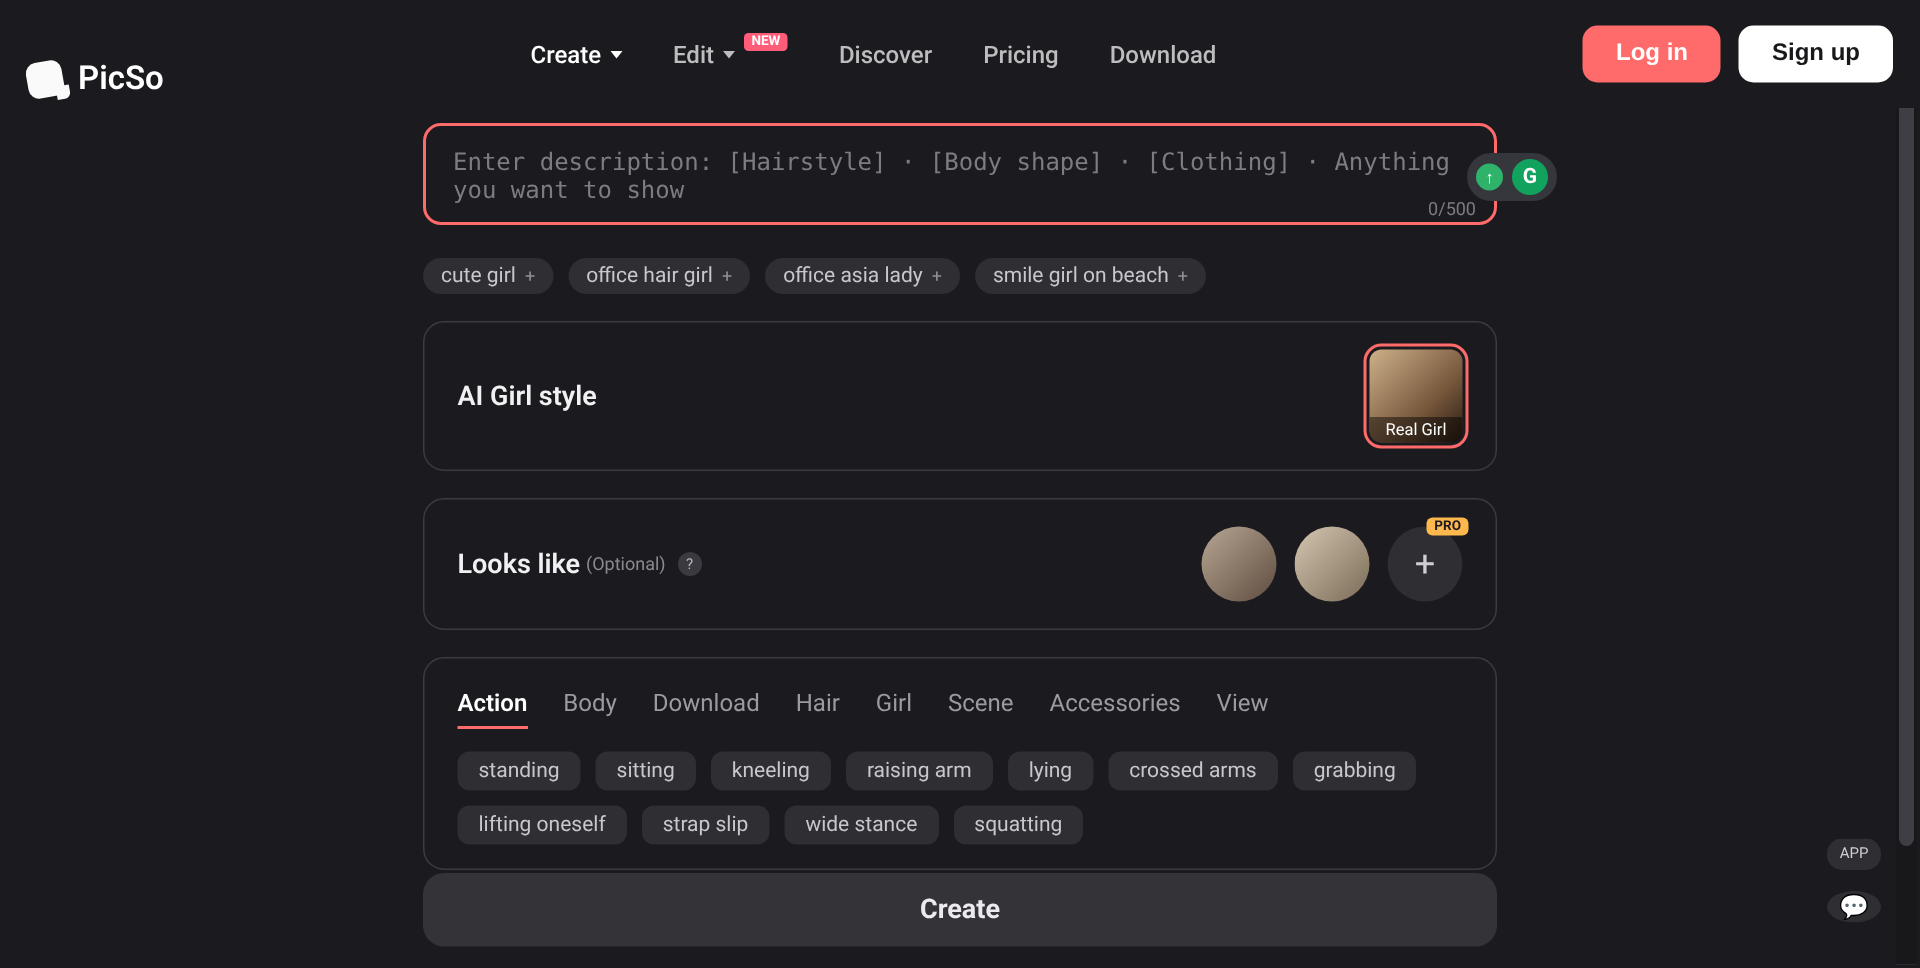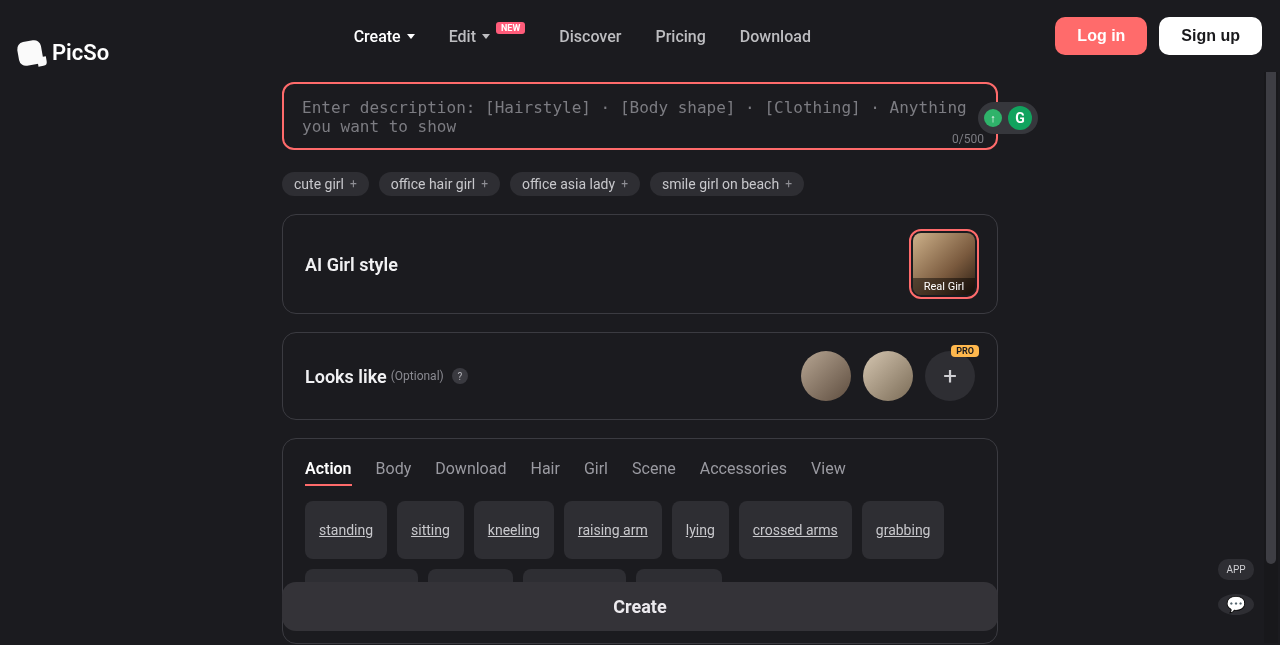--- a/index.html
+++ b/index.html
@@ -154,21 +154,21 @@
     border:1px solid #3b3b41; border-radius:14px;
     padding:20px 22px 16px;
   }
   .tags-title { font-size:24px; font-weight:800; color:#fff; margin-bottom:14px; }
   .tabs { display:flex; gap:24px; border-bottom:1px solid transparent; margin-bottom:14px;}
   .tab { font-size:16px; color:#9a9aa1; cursor:pointer; padding-bottom:6px;}
   .tab.active { color:#fff; font-weight:600; border-bottom:2px solid #ff6b6b;}
   .tag-row { display:flex; flex-wrap:wrap; gap:10px; }
   .tag {
     background:#2e2e33; color:#c8c8cc; font-size:14px;
-    padding:21px 14px; border-radius:8px; cursor:pointer;text-decoration:underline;
+    padding:5px 14px; border-radius:8px; cursor:pointer;
   }
 
   
   .create-bar {
     position:absolute; bottom:14px;
     width:716px;
     background:#343338; border-radius:14px;
     text-align:center; padding:14px 0;
     font-size:18px; font-weight:700; color:#eceaee;
     cursor:pointer;

